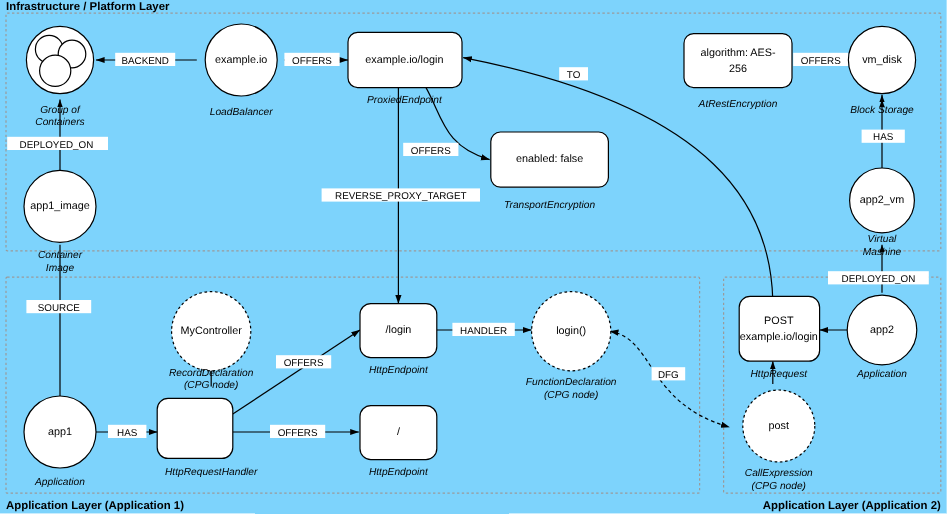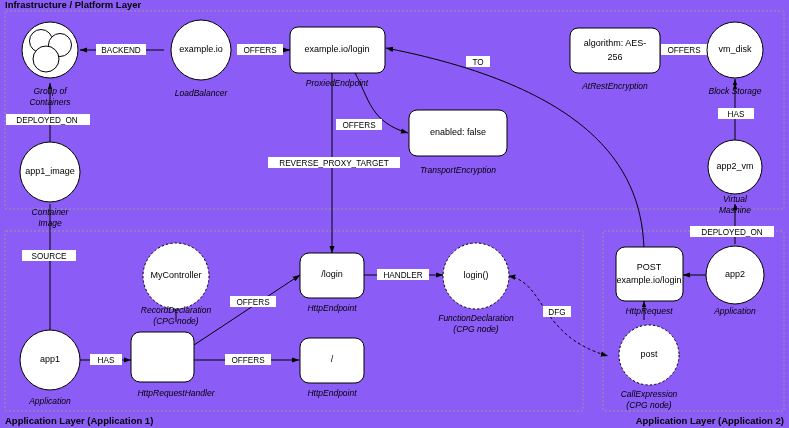--- a/index.html
+++ b/index.html
@@ -11,21 +11,21 @@
   body {
     font-family: "Liberation Sans", sans-serif;
     width: 789px;
     height: 428px;
     overflow: hidden;
   }
   #diagram-root {
     position: relative;
     width: 789px;
     height: 428px;
-    background: #8b5cf6;
+    background: #7dd3fc;
   }
   svg.layer-svg {
     position: absolute;
     left: 0;
     top: 0;
     width: 789px;
     height: 428px;
   }
   .lbl-layer {
     font-family: "Liberation Sans", sans-serif;

